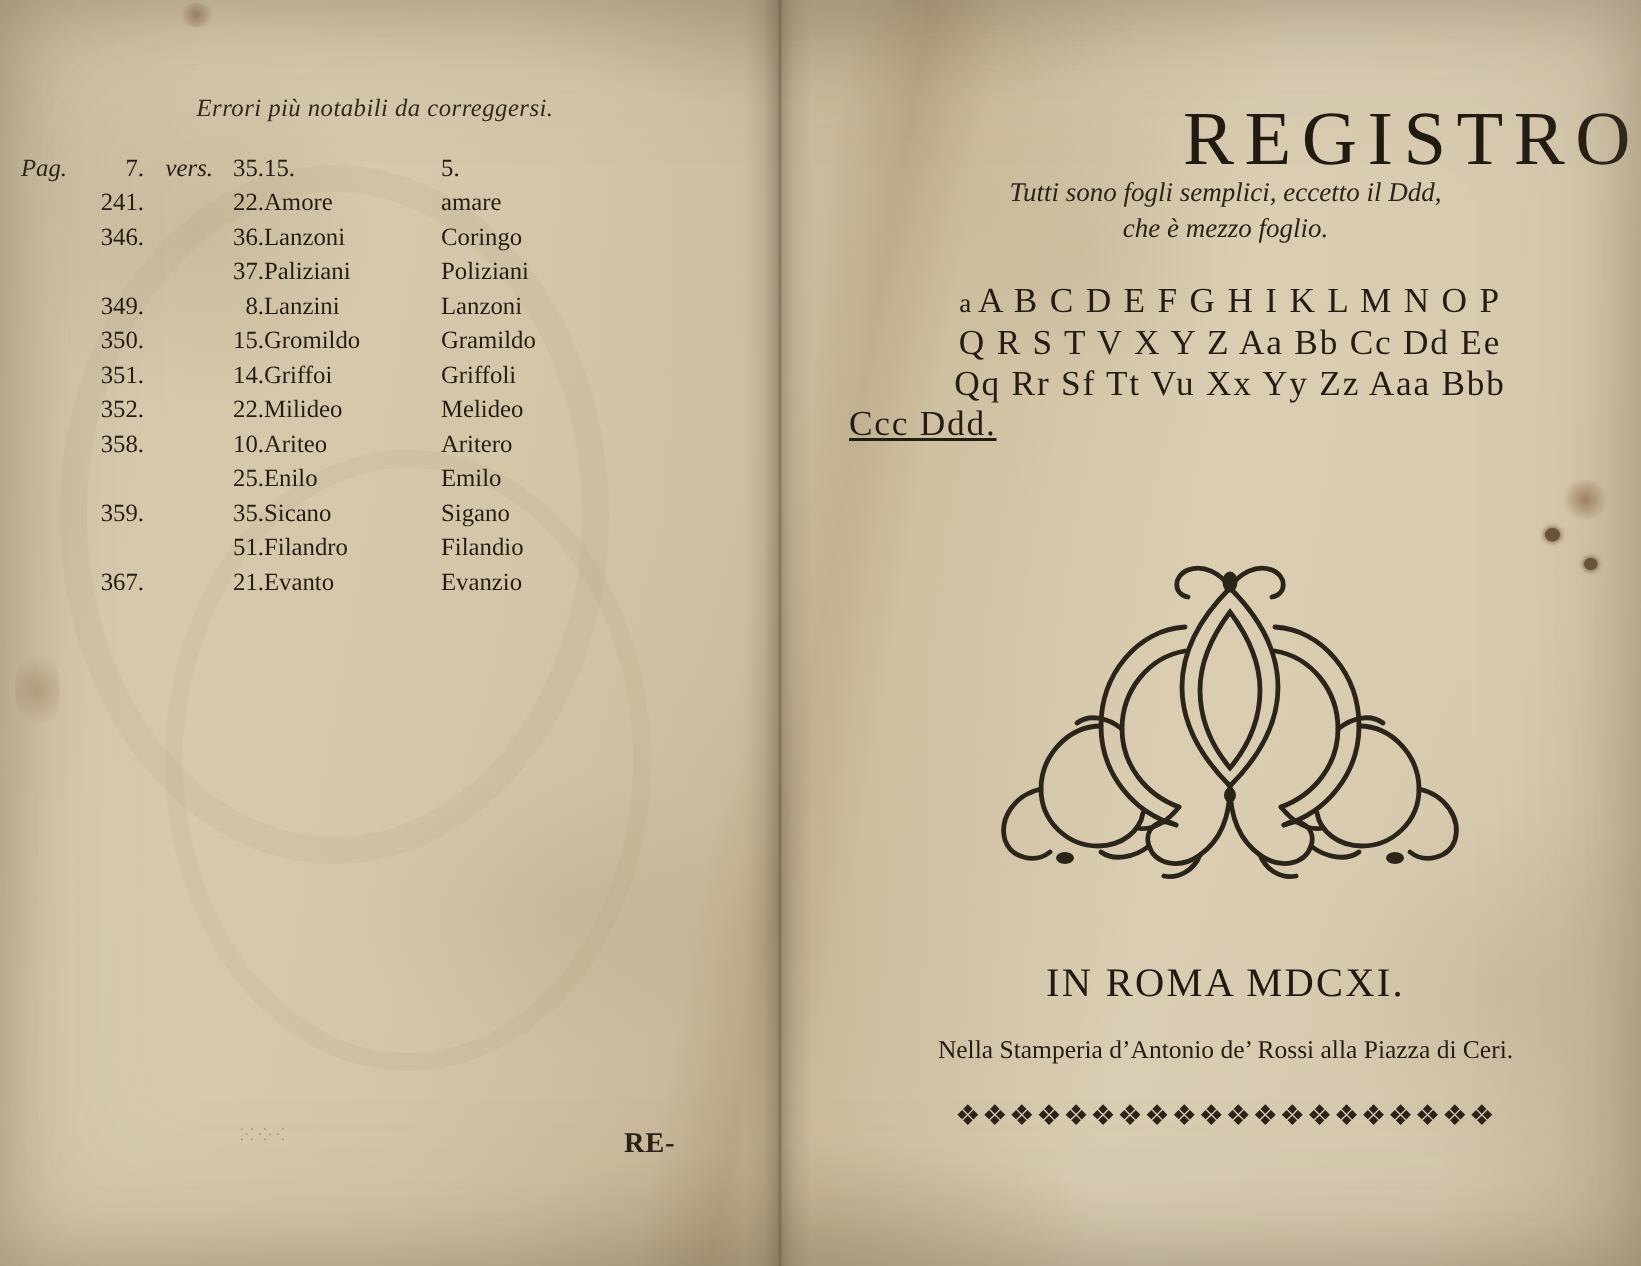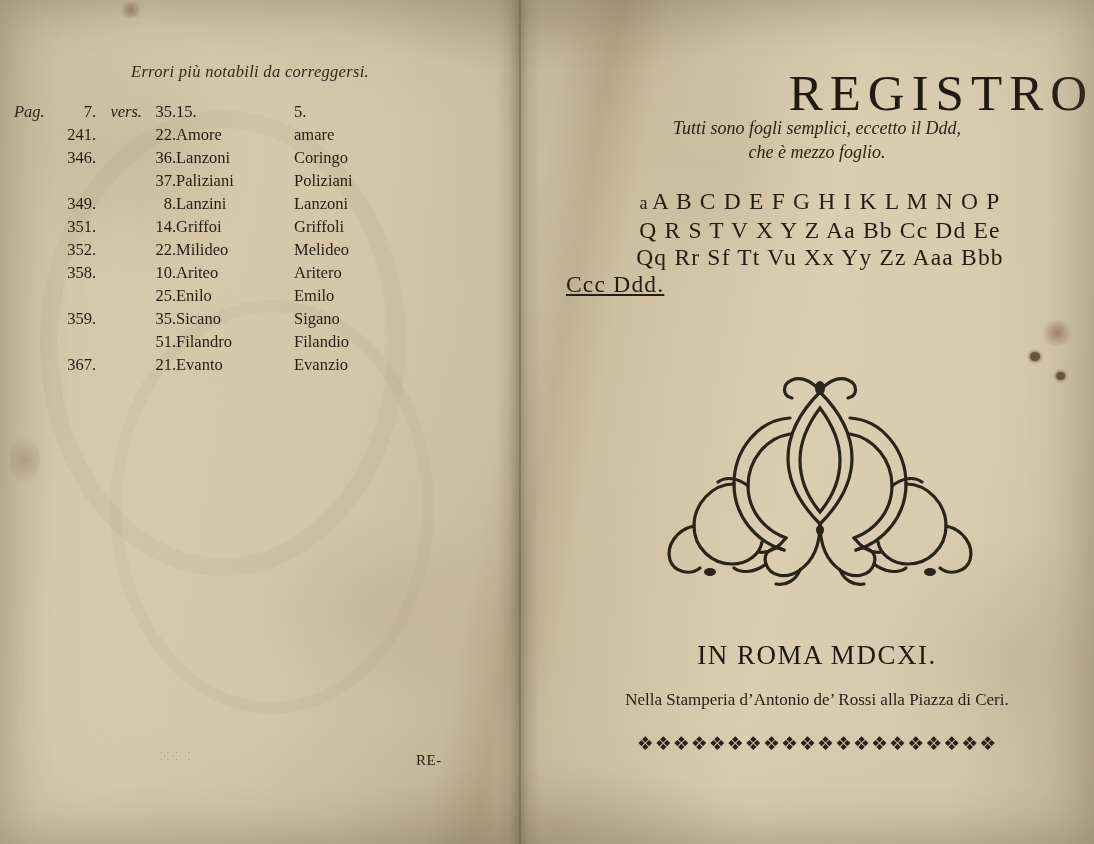--- a/index.html
+++ b/index.html
@@ -130,23 +130,24 @@
   td.c-vers { width: 46px; text-align: right; }
   td.c-v2   { width: 34px; text-align: right; padding-right: 8px; }
   td.c-wrong{ width: 118px; text-align: left; }
   td.c-right{ width: 120px; text-align: left; }
   .hdr-italic { font-style: italic; }
 
   #catchword {
     position: absolute;
     left: 416px;
     top: 752px;
-    font-size: 15px;
+    font-size: 19px;
     color: #2a2218;
     letter-spacing: 0.5px;
+    font-weight: bold;
   }
   #left-smudge {
     position: absolute;
     left: 160px;
     top: 748px;
     font-size: 11px;
     color: rgba(90,76,56,0.35);
     letter-spacing: 3px;
   }
 
@@ -299,20 +300,28 @@
         <td class="c-wrong">Paliziani</td>
         <td class="c-right">Poliziani</td>
       </tr>
       <tr>
         <td class="c-pag"></td>
         <td class="c-v2">349.</td>
         <td class="c-vers"></td>
         <td class="c-v2">8.</td>
         <td class="c-wrong">Lanzini</td>
         <td class="c-right">Lanzoni</td>
+      </tr>
+      <tr>
+        <td class="c-pag"></td>
+        <td class="c-v2">350.</td>
+        <td class="c-vers"></td>
+        <td class="c-v2">15.</td>
+        <td class="c-wrong">Gromildo</td>
+        <td class="c-right">Gramildo</td>
       </tr>
       <tr>
         <td class="c-pag"></td>
         <td class="c-v2">351.</td>
         <td class="c-vers"></td>
         <td class="c-v2">14.</td>
         <td class="c-wrong">Griffoi</td>
         <td class="c-right">Griffoli</td>
       </tr>
       <tr>

